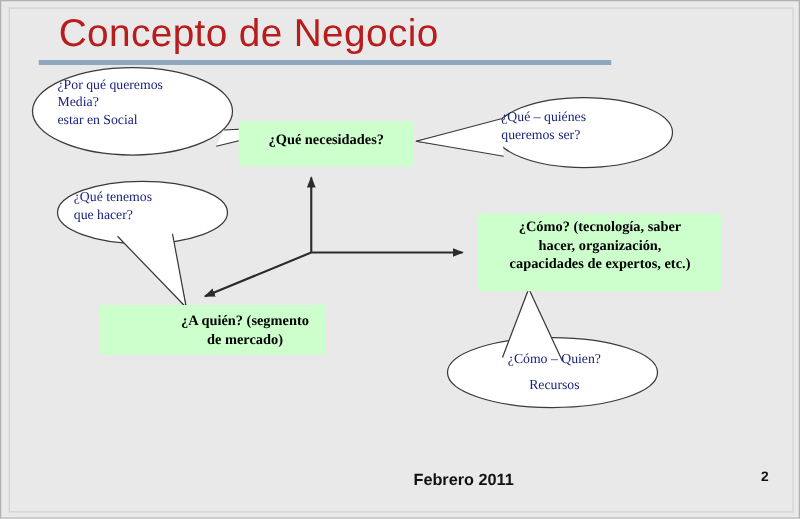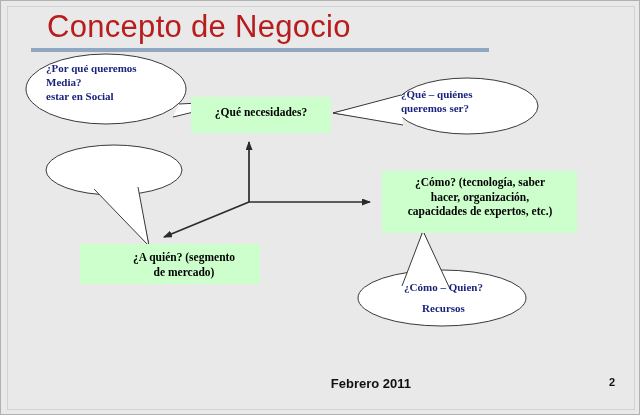--- a/index.html
+++ b/index.html
@@ -58,38 +58,38 @@
 
   
   .txt {
     position: absolute;
     box-sizing: border-box;
     text-align: center;
     line-height: 1.28;
   }
   .bubble-txt {
     color: #1a237e;
-    font-weight: bold;
+    font-weight: normal;
     font-size: 11px;
   }
   .bubble-left {
     text-align: left;
   }
   .box-txt {
     color: #000000;
     font-weight: bold;
     font-size: 11.5px;
   }
 
   
   #t-por-que   { left: 45px;  top: 60px;  width: 130px; }
   #t-que-nec   { left: 190px; top: 104px; width: 140px; }
   #t-que-quien { left: 400px; top: 86px;  width: 130px; }
   #t-que-tenem { left: 58px;  top: 150px; width: 120px; }
-  #t-a-quien   { left: 80px;  top: 249px; width: 206px; }
+  #t-a-quien   { left: 92px;  top: 249px; width: 206px; }
   #t-como-box  { left: 385px; top: 174px; width: 188px; }
   #t-como-quien{ left: 370px; top: 279px; width: 145px; text-align: center; }
 
   
   #footer-date {
     position: absolute;
     left: 190px;
     top: 375px;
     width: 220px;
     text-align: right;
@@ -166,20 +166,24 @@
 
   <div class="txt bubble-txt bubble-left" id="t-que-quien">
     <div>¿Qué – quiénes</div>
     <div>queremos ser?</div>
   </div>
 
   <div class="txt box-txt" id="t-que-nec">
     <div>¿Qué necesidades?</div>
   </div>
 
+  <div class="txt bubble-txt bubble-left" id="t-que-tenem">
+    <div>¿Qué tenemos</div>
+    <div>que hacer?</div>
+  </div>
 
   <div class="txt box-txt" id="t-a-quien">
     <div>¿A quién? (segmento</div>
     <div>de mercado)</div>
   </div>
 
   <div class="txt box-txt" id="t-como-box">
     <div>¿Cómo? (tecnología, saber</div>
     <div>hacer, organización,</div>
     <div>capacidades de expertos, etc.)</div>

